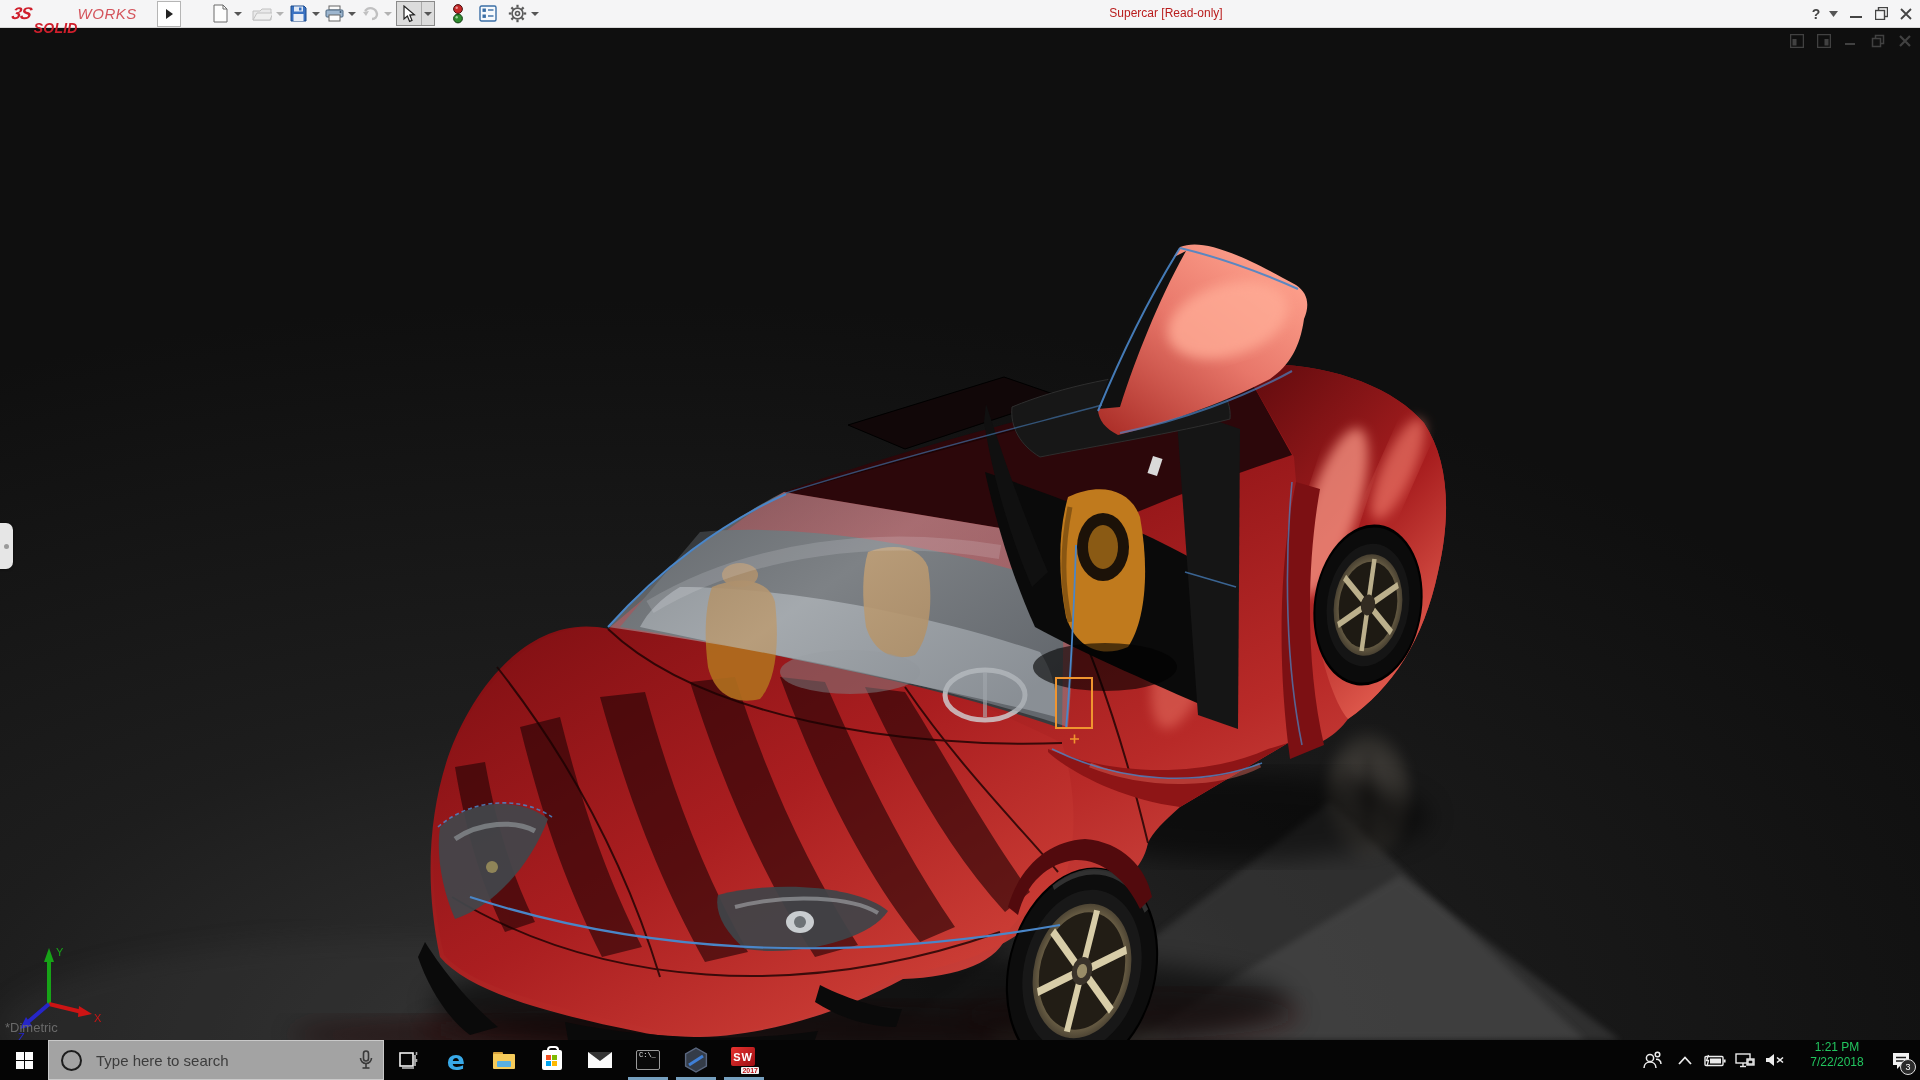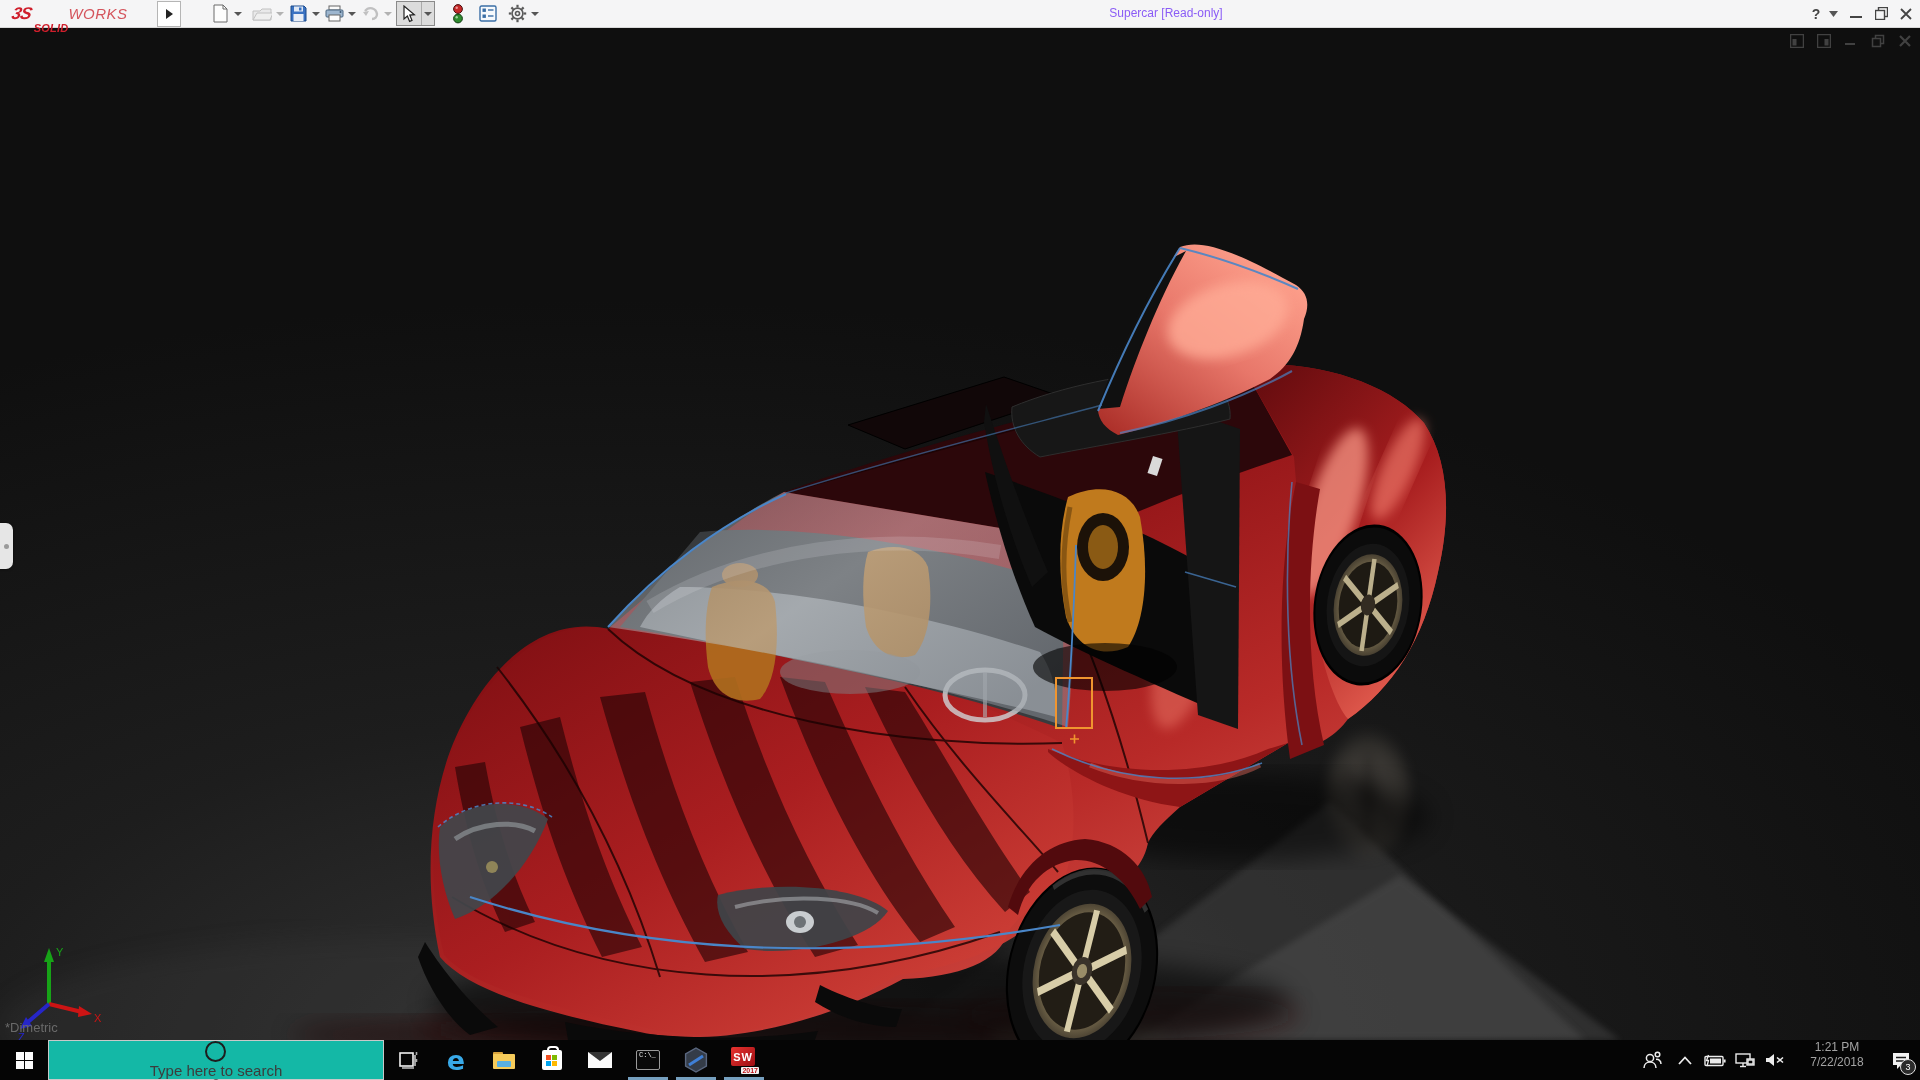--- a/index.html
+++ b/index.html
@@ -2,52 +2,52 @@
 <html><head>
 <meta charset="utf-8">
 <style>
   html,body{margin:0;padding:0;width:1920px;height:1080px;overflow:hidden;
     font-family:"Liberation Sans",sans-serif;background:#000;-webkit-font-smoothing:antialiased;}
   
   .titlebar{position:absolute;left:0;top:0;width:1920px;height:27px;background:#f5f5f6;
     border-bottom:1px solid #d8d8d8;z-index:30;}
   .brand{position:absolute;left:12px;top:0;height:27px;display:flex;align-items:center;color:#cf1f2c;}
   .brand .mark{font-style:italic;font-weight:bold;font-size:17px;transform:skewX(-14deg);letter-spacing:-1px;margin-right:3px;}
-  .brand .bold{font-weight:bold;font-style:italic;font-size:11px;letter-spacing:.2px;margin-top:28px;}
+  .brand .bold{font-weight:bold;font-style:italic;font-size:14px;letter-spacing:.2px;margin-top:28px;}
   .brand .light{font-weight:normal;font-style:italic;font-size:15px;letter-spacing:.5px;color:#d4545c;text-align:center;}
   .flyout{position:absolute;left:157px;top:1px;width:22px;height:24px;background:#fff;border:1px solid #b5b5b5;
     display:flex;align-items:center;justify-content:center;}
   .flyout .tri{width:0;height:0;border-left:7px solid #222;border-top:5px solid transparent;border-bottom:5px solid transparent;}
   .tb{position:absolute;top:2px;height:23px;display:flex;align-items:center;}
   .tbtn{width:24px;height:23px;display:flex;align-items:center;justify-content:center;cursor:default;}
   .caret{width:12px;height:23px;display:flex;align-items:center;justify-content:center;}
   .caret i{width:0;height:0;border-left:4px solid transparent;border-right:4px solid transparent;border-top:4px solid #555;}
   .disabled{filter:grayscale(1) opacity(.42);}
   .selbox{display:flex;border:1px solid #8a8a8a;background:#dcdcdc;height:23px;}
   .selbox .caret{border-left:1px solid #aaa;}
-  .title{position:absolute;left:1166px;top:0;transform:translateX(-50%);line-height:27px;font-size:12px;color:#8b5cf6;white-space:nowrap;}
+  .title{position:absolute;left:1166px;top:0;transform:translateX(-50%);line-height:27px;font-size:12px;color:#b91c1c;white-space:nowrap;}
   .wctl{position:absolute;top:0;height:27px;display:flex;align-items:center;justify-content:center;color:#444;}
   .help{font-size:14px;font-weight:bold;}
   
   .viewport{position:absolute;left:0;top:27px;width:1920px;height:1013px;
     background:radial-gradient(1500px 760px at 32% 102%, #343434 0%, #1d1d1d 45%, #0f0f0f 100%);z-index:1;}
   .viewport svg.scene{position:absolute;left:0;top:0;}
   .docctl{position:absolute;top:7px;right:8px;display:flex;gap:13px;z-index:5;}
   .docctl .di{width:14px;height:14px;opacity:.55;}
   .paneltab{position:absolute;left:0;top:496px;width:13px;height:46px;background:#e6e6e6;
     border-radius:0 7px 7px 0;box-shadow:0 0 3px rgba(0,0,0,.6);display:flex;align-items:center;justify-content:center;z-index:6;}
   .paneltab .dot{width:5px;height:5px;border-radius:50%;background:#9a9a9a;}
   .orientlabel{position:absolute;left:5px;top:993px;font-size:13px;color:#6a6a6a;z-index:6;}
   .triad{position:absolute;left:16px;top:915px;z-index:6;}
   
   .taskbar{position:absolute;left:0;top:1040px;width:1920px;height:40px;background:#050505;z-index:40;display:flex;}
   .startbtn{width:48px;height:40px;display:flex;align-items:center;justify-content:center;}
   .winlogo{display:grid;grid-template-columns:8px 8px;grid-template-rows:8px 8px;gap:1px;}
   .winlogo span{background:#fdfdfd;}
-  .searchbox{width:336px;height:40px;background:#14b8a6;display:flex;align-items:center;border:1px solid #c9c9c9;box-sizing:border-box;flex-direction:column;}
+  .searchbox{width:336px;height:40px;background:#a3a3a3;display:flex;align-items:center;border:1px solid #c9c9c9;box-sizing:border-box;}
   .cortana{width:17px;height:17px;border:2.5px solid #1d1d1d;border-radius:50%;margin:0 14px 0 12px;flex:none;}
   .searchtext{font-size:15px;color:#3c3c3c;flex:1;white-space:nowrap;}
   .micwrap{width:34px;display:flex;justify-content:center;}
   .tbicons{display:flex;}
   .appbtn{width:48px;height:40px;position:relative;display:flex;align-items:center;justify-content:center;}
   .runbar{position:absolute;left:4px;right:4px;bottom:0;height:3px;background:#76a0bf;}
   .edgeE{font-size:27px;font-weight:bold;color:#38a9e8;line-height:1;font-family:"DejaVu Sans",sans-serif;}
   .folder{position:relative;width:22px;height:17px;}
   .folder .back{position:absolute;left:0;top:0;width:10px;height:5px;background:#d9a33c;border-radius:1px;}
   .folder .front{position:absolute;left:0;top:2px;width:22px;height:15px;background:#f6cb5a;border-radius:1px;}
@@ -60,21 +60,21 @@
   .mailicon{position:relative;width:24px;height:16px;background:#fafafa;}
   .mailicon .flap{position:absolute;left:0;top:0;width:0;height:0;border-left:12px solid transparent;border-right:12px solid transparent;border-top:9px solid #111;opacity:.85;}
   .cmdicon{width:24px;height:20px;background:#0a0a0a;border:1px solid #9a9a9a;border-radius:2px;
     font-family:"Liberation Mono",monospace;font-size:7px;color:#eee;padding:1px 2px;box-sizing:border-box;line-height:1.1;}
   .swicon{position:relative;width:26px;height:26px;}
   .swcube{width:24px;height:19px;background:linear-gradient(135deg,#e8332f,#9e0f14);border-radius:2px;
     display:flex;align-items:center;justify-content:center;color:#fff;font-weight:bold;font-size:11px;letter-spacing:1px;}
   .swyear{position:absolute;right:-2px;bottom:-1px;background:#f2f2f2;color:#c01418;font-size:7px;font-weight:bold;padding:0 1px;border-radius:1px;}
   .tray{margin-left:auto;display:flex;align-items:center;height:40px;}
   .trayicon{height:40px;display:flex;align-items:center;justify-content:center;}
-  .clock{width:74px;text-align:center;color:#a3a3a3;font-size:12px;line-height:1.25;margin:0 12px 11px 10px;}
+  .clock{width:74px;text-align:center;color:#22c55e;font-size:12px;line-height:1.25;margin:0 12px 11px 10px;}
   .notif{position:relative;width:30px;height:40px;display:flex;align-items:center;justify-content:center;margin-right:4px;}
   .badge{position:absolute;right:0px;bottom:5px;width:14px;height:14px;background:#2b2b2b;border:1px solid #dfdfdf;
     border-radius:50%;color:#fff;font-size:9px;display:flex;align-items:center;justify-content:center;}
 </style>
 </head>
 <body>
 
 <div class="titlebar">
   <div class="brand">
     <span class="mark">3S</span>

